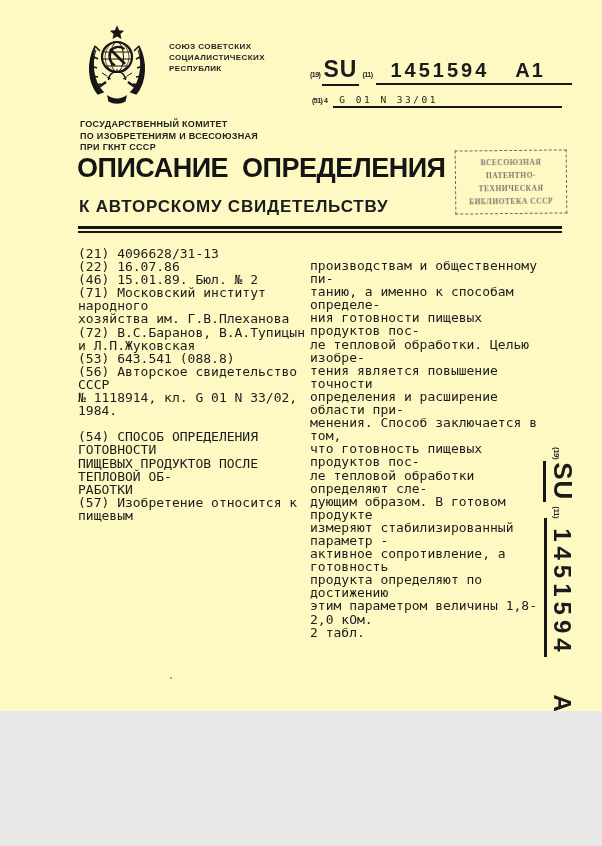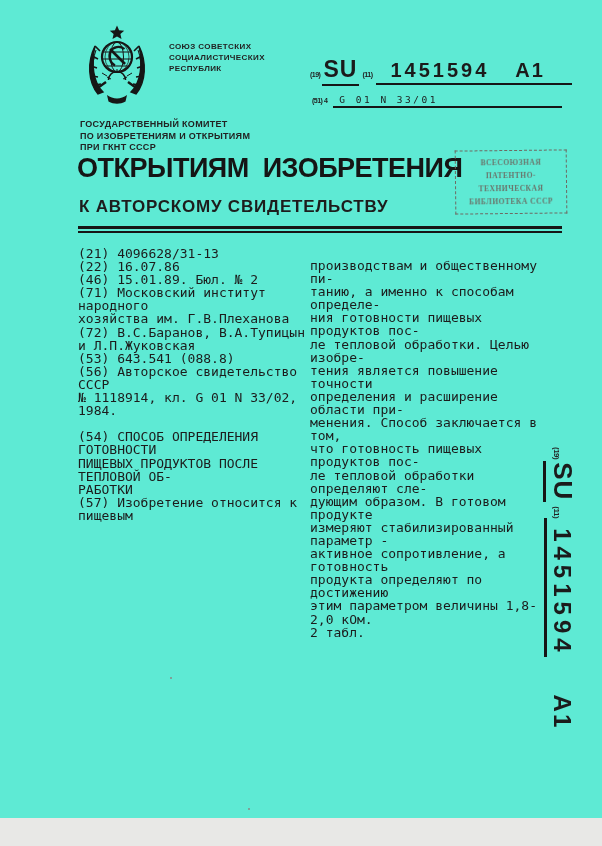--- a/index.html
+++ b/index.html
@@ -1,20 +1,20 @@
 <!DOCTYPE html>
 <html><head>
 <meta charset="utf-8">
 <style>
   html,body{margin:0;padding:0;background:#e8e8e6;}
   .page{
     position:relative;
-    width:602px;height:818px;
+    width:602px;height:711px;
     margin:0 auto;
-    background:#5eead4;
+    background:#fef9c3;
     font-family:"Liberation Sans",sans-serif;
     color:#1b1b1b;
     overflow:hidden;
   }
   
   .emblem{position:absolute;left:84px;top:24px;width:66px;height:82px;}
   .union{
     position:absolute;left:169px;top:41px;
     font-size:8px;font-weight:bold;line-height:11px;letter-spacing:.4px;
     white-space:pre-line;color:#222;
@@ -149,24 +149,24 @@
       <span class="kind">A1</span>
     </span>
   </div>
 
   <div class="ipc-row">
     <span class="inid">(51) 4</span>
     <span class="ipc-val">G 01 N 33/01</span>
   </div>
 
   <div class="committee">ГОСУДАРСТВЕННЫЙ КОМИТЕТ
-ПО ИЗОБРЕТЕНИЯМ И ОТКРЫТИЯМ
+ПО ИЗОБРЕТЕНИЯМ И ВСЕСОЮЗНАЯ
 ПРИ ГКНТ СССР</div>
 
-  <div class="title">ОТКРЫТИЯМ ИЗОБРЕТЕНИЯ</div>
+  <div class="title">ОПИСАНИЕ ОПРЕДЕЛЕНИЯ</div>
   <div class="subtitle">К АВТОРСКОМУ СВИДЕТЕЛЬСТВУ</div>
 
   <div class="stamp">
     <div class="stamp-text">ВСЕСОЮЗНАЯ
 ПАТЕНТНО-ТЕХНИЧЕСКАЯ
 БИБЛИОТЕКА СССР</div>
   </div>
 
   <div class="rule"></div>
 

